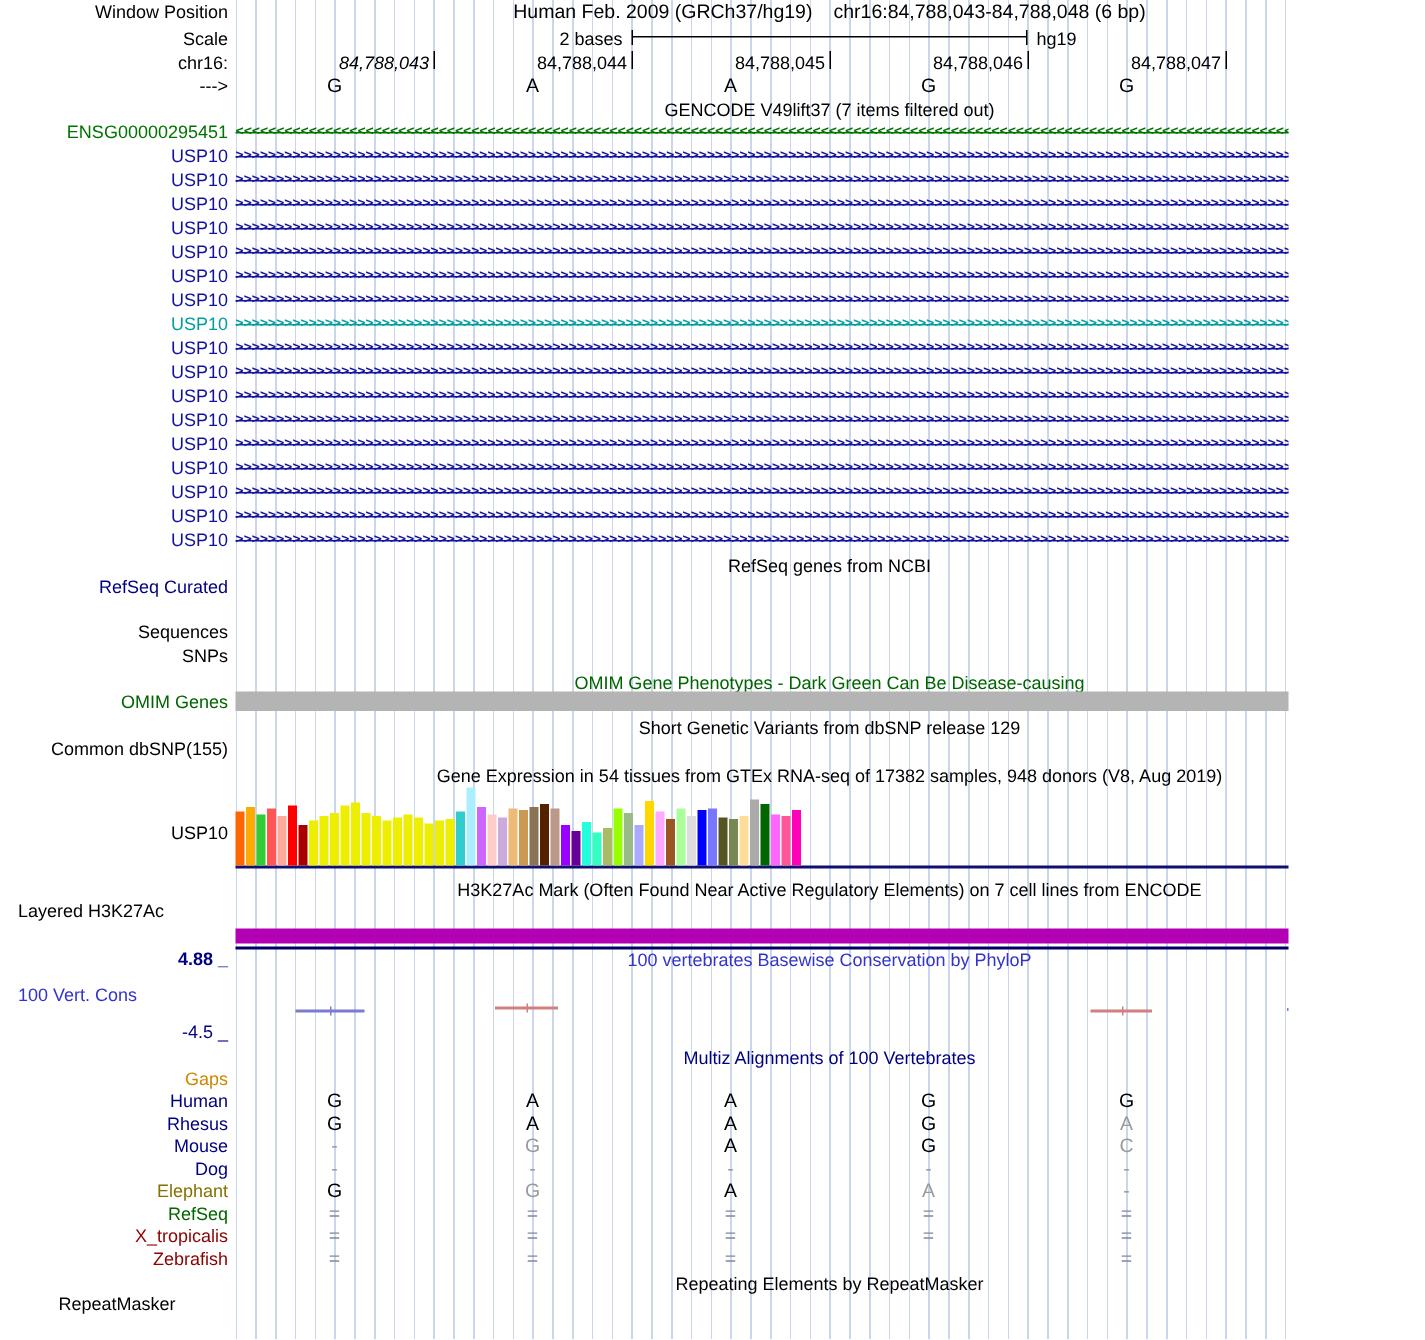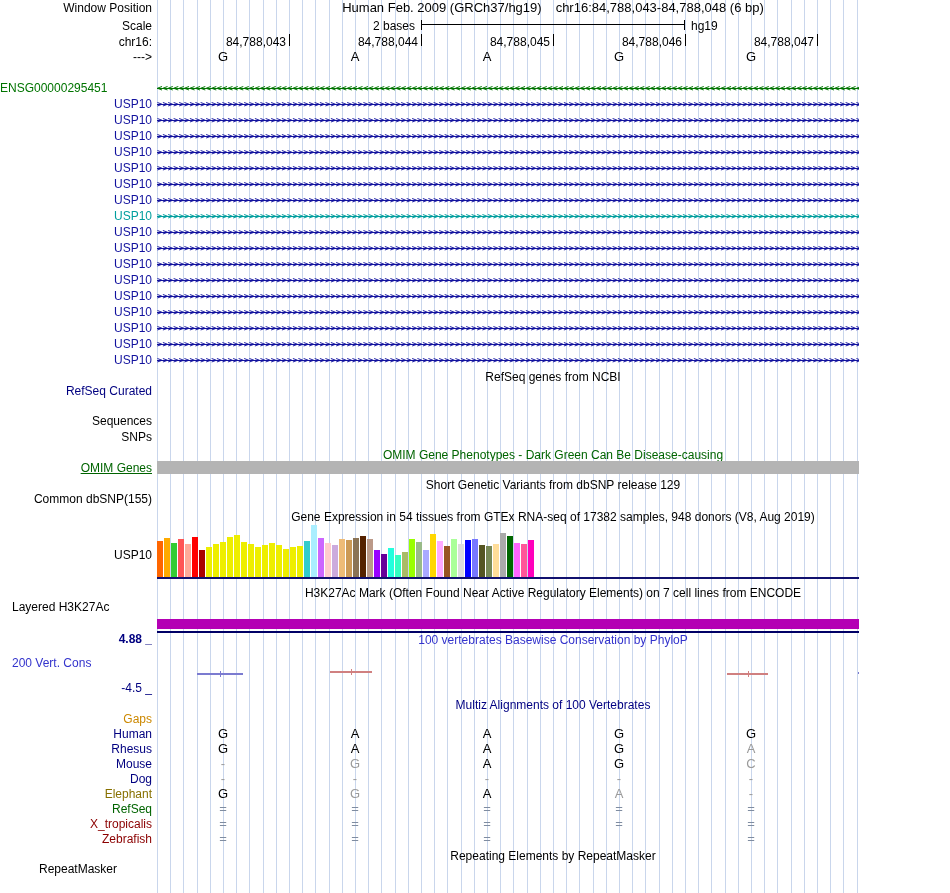--- a/index.html
+++ b/index.html
@@ -33,70 +33,71 @@
   </div>
 
   <div class="lbl" style="top:19px">Scale</div>
   <div class="abs" style="left:255px;top:19px;width:160px;text-align:right">2 bases</div>
   <div class="abs scalebar" style="left:421px;top:20px;width:264px;height:10px"></div>
   <div class="abs" style="left:691px;top:19px">hg19</div>
 
   <div class="lbl" style="top:35px">chr16:</div>
   <div class="lbl" style="top:50px">---&gt;</div>
 
+  <div class="ctr" style="top:66px">GENCODE V49lift37 (7 items filtered out)</div>
 
   <div class="ctr" style="top:370px">RefSeq genes from NCBI</div>
   <div class="lbl" style="top: 384px; color: rgb(0, 0, 128);">RefSeq Curated</div>
 
   <div class="lbl" style="top:414px">Sequences</div>
   <div class="lbl" style="top:430px">SNPs</div>
 
   <div class="ctr" style="top: 448px; color: rgb(0, 100, 0);">OMIM Gene Phenotypes - Dark Green Can Be Disease-causing</div>
   <div class="abs" style="left: 157px; top: 461px; width: 792px; height: 13px; background: rgb(180, 180, 180);"></div>
-  <div class="lbl" style="top: 461px; color: rgb(0, 100, 0); text-decoration: underline;">OMIM Genes</div>
+  <div class="lbl" style="top: 461px; color: rgb(0, 100, 0);">OMIM Genes</div>
 
   <div class="ctr" style="top:478px">Short Genetic Variants from dbSNP release 129</div>
   <div class="lbl" style="top:492px">Common dbSNP(155)</div>
 
   <div class="ctr" style="top:510px">Gene Expression in 54 tissues from GTEx RNA-seq of 17382 samples, 948 donors (V8, Aug 2019)</div>
   <div class="lbl" style="top:548px">USP10</div>
   <div class="abs" style="left: 157px; top: 577px; width: 792px; height: 2px; background: rgb(16, 16, 110);"></div>
 
   <div class="ctr" style="top:586px">H3K27Ac Mark (Often Found Near Active Regulatory Elements) on 7 cell lines from ENCODE</div>
   <div class="abs" style="left:12px;top:600px">Layered H3K27Ac</div>
   <div class="abs" style="left: 157px; top: 619px; width: 792px; height: 10px; background: rgb(180, 0, 180);"></div>
   <div class="abs" style="left: 157px; top: 631px; width: 792px; height: 2px; background: rgb(0, 0, 102);"></div>
 
   <div class="lbl" style="top: 632px; color: rgb(0, 0, 128); font-weight: bold;">4.88 _</div>
   <div class="ctr" style="top: 633px; color: rgb(51, 51, 204);">100 vertebrates Basewise Conservation by PhyloP</div>
-  <div class="abs" style="left: 12px; top: 656px; color: rgb(51, 51, 204);">200 Vert. Cons</div>
+  <div class="abs" style="left: 12px; top: 656px; color: rgb(51, 51, 204);">100 Vert. Cons</div>
   <div class="lbl" style="top: 681px; color: rgb(0, 0, 128);">-4.5 _</div>
 
   <div class="ctr" style="top: 698px; color: rgb(0, 0, 130);">Multiz Alignments of 100 Vertebrates</div>
 
   <div class="ctr" style="top:849px">Repeating Elements by RepeatMasker</div>
   <div class="abs" style="left:0;top:862px;width:156px;text-align:center">RepeatMasker</div>
 
-<div class="abs" style="left: 189px; top: 35px; width: 97px; text-align: right;">84,788,043</div>
+<div class="abs" style="left: 189px; top: 35px; width: 97px; text-align: right; font-style: italic;">84,788,043</div>
     <div class="abs" style="left: 289px; top: 34px; width: 1px; height: 12px; background: rgb(0, 0, 0);"></div>
     <div class="abs" style="left: 321px; top: 35px; width: 97px; text-align: right;">84,788,044</div>
     <div class="abs" style="left: 421px; top: 34px; width: 1px; height: 12px; background: rgb(0, 0, 0);"></div>
     <div class="abs" style="left: 453px; top: 35px; width: 97px; text-align: right;">84,788,045</div>
     <div class="abs" style="left: 553px; top: 34px; width: 1px; height: 12px; background: rgb(0, 0, 0);"></div>
     <div class="abs" style="left: 585px; top: 35px; width: 97px; text-align: right;">84,788,046</div>
     <div class="abs" style="left: 685px; top: 34px; width: 1px; height: 12px; background: rgb(0, 0, 0);"></div>
     <div class="abs" style="left: 717px; top: 35px; width: 97px; text-align: right;">84,788,047</div>
     <div class="abs" style="left: 817px; top: 34px; width: 1px; height: 12px; background: rgb(0, 0, 0);"></div>
     <div class="abs" style="left: 157px; top: 50px; width: 132px; text-align: center; font-size: 13px;">G</div>
     <div class="abs" style="left: 289px; top: 50px; width: 132px; text-align: center; font-size: 13px;">A</div>
     <div class="abs" style="left: 421px; top: 50px; width: 132px; text-align: center; font-size: 13px;">A</div>
     <div class="abs" style="left: 553px; top: 50px; width: 132px; text-align: center; font-size: 13px;">G</div>
     <div class="abs" style="left: 685px; top: 50px; width: 132px; text-align: center; font-size: 13px;">G</div>
     <div class="abs" style="left: 817px; top: 50px; width: 132px; text-align: center; font-size: 13px;">A</div>
-    <div class="abs" style="left: 0px; top: 81px; width: 152px; text-align: left; color: rgb(0, 116, 0);">ENSG00000295451</div>
+    <div class="abs" style="left: 0px; top: 81px; width: 152px; text-align: right; color: rgb(0, 116, 0);">ENSG00000295451</div>
     <div class="arrowrow" style="top: 80px; color: rgb(0, 116, 0); background-image: linear-gradient(rgb(0, 116, 0), rgb(0, 116, 0));">&lt;&lt;&lt;&lt;&lt;&lt;&lt;&lt;&lt;&lt;&lt;&lt;&lt;&lt;&lt;&lt;&lt;&lt;&lt;&lt;&lt;&lt;&lt;&lt;&lt;&lt;&lt;&lt;&lt;&lt;&lt;&lt;&lt;&lt;&lt;&lt;&lt;&lt;&lt;&lt;&lt;&lt;&lt;&lt;&lt;&lt;&lt;&lt;&lt;&lt;&lt;&lt;&lt;&lt;&lt;&lt;&lt;&lt;&lt;&lt;&lt;&lt;&lt;&lt;&lt;&lt;&lt;&lt;&lt;&lt;&lt;&lt;&lt;&lt;&lt;&lt;&lt;&lt;&lt;&lt;&lt;&lt;&lt;&lt;&lt;&lt;&lt;&lt;&lt;&lt;&lt;&lt;&lt;&lt;&lt;&lt;&lt;&lt;&lt;&lt;&lt;&lt;&lt;&lt;&lt;&lt;&lt;&lt;&lt;&lt;&lt;&lt;&lt;&lt;&lt;&lt;&lt;&lt;&lt;&lt;&lt;&lt;&lt;&lt;&lt;&lt;&lt;&lt;&lt;&lt;&lt;&lt;&lt;&lt;&lt;&lt;&lt;&lt;&lt;&lt;&lt;&lt;&lt;&lt;&lt;&lt;&lt;&lt;&lt;&lt;&lt;&lt;&lt;&lt;&lt;&lt;&lt;&lt;&lt;&lt;&lt;&lt;&lt;&lt;&lt;&lt;&lt;&lt;&lt;&lt;&lt;&lt;&lt;&lt;&lt;&lt;&lt;&lt;&lt;&lt;&lt;&lt;&lt;&lt;&lt;&lt;&lt;&lt;&lt;&lt;</div>
     <div class="abs" style="left: 0px; top: 97px; width: 152px; text-align: right; color: rgb(18, 18, 158);">USP10</div>
     <div class="arrowrow" style="top: 96px; color: rgb(18, 18, 158); background-image: linear-gradient(rgb(18, 18, 158), rgb(18, 18, 158));">&gt;&gt;&gt;&gt;&gt;&gt;&gt;&gt;&gt;&gt;&gt;&gt;&gt;&gt;&gt;&gt;&gt;&gt;&gt;&gt;&gt;&gt;&gt;&gt;&gt;&gt;&gt;&gt;&gt;&gt;&gt;&gt;&gt;&gt;&gt;&gt;&gt;&gt;&gt;&gt;&gt;&gt;&gt;&gt;&gt;&gt;&gt;&gt;&gt;&gt;&gt;&gt;&gt;&gt;&gt;&gt;&gt;&gt;&gt;&gt;&gt;&gt;&gt;&gt;&gt;&gt;&gt;&gt;&gt;&gt;&gt;&gt;&gt;&gt;&gt;&gt;&gt;&gt;&gt;&gt;&gt;&gt;&gt;&gt;&gt;&gt;&gt;&gt;&gt;&gt;&gt;&gt;&gt;&gt;&gt;&gt;&gt;&gt;&gt;&gt;&gt;&gt;&gt;&gt;&gt;&gt;&gt;&gt;&gt;&gt;&gt;&gt;&gt;&gt;&gt;&gt;&gt;&gt;&gt;&gt;&gt;&gt;&gt;&gt;&gt;&gt;&gt;&gt;&gt;&gt;&gt;&gt;&gt;&gt;&gt;&gt;&gt;&gt;&gt;&gt;&gt;&gt;&gt;&gt;&gt;&gt;&gt;&gt;&gt;&gt;&gt;&gt;&gt;&gt;&gt;&gt;&gt;&gt;&gt;&gt;&gt;&gt;&gt;&gt;&gt;&gt;&gt;&gt;&gt;&gt;&gt;&gt;&gt;&gt;&gt;&gt;&gt;&gt;&gt;&gt;&gt;&gt;&gt;&gt;&gt;&gt;&gt;&gt;&gt;&gt;</div>
     <div class="abs" style="left: 0px; top: 113px; width: 152px; text-align: right; color: rgb(18, 18, 158);">USP10</div>
     <div class="arrowrow" style="top: 112px; color: rgb(18, 18, 158); background-image: linear-gradient(rgb(18, 18, 158), rgb(18, 18, 158));">&gt;&gt;&gt;&gt;&gt;&gt;&gt;&gt;&gt;&gt;&gt;&gt;&gt;&gt;&gt;&gt;&gt;&gt;&gt;&gt;&gt;&gt;&gt;&gt;&gt;&gt;&gt;&gt;&gt;&gt;&gt;&gt;&gt;&gt;&gt;&gt;&gt;&gt;&gt;&gt;&gt;&gt;&gt;&gt;&gt;&gt;&gt;&gt;&gt;&gt;&gt;&gt;&gt;&gt;&gt;&gt;&gt;&gt;&gt;&gt;&gt;&gt;&gt;&gt;&gt;&gt;&gt;&gt;&gt;&gt;&gt;&gt;&gt;&gt;&gt;&gt;&gt;&gt;&gt;&gt;&gt;&gt;&gt;&gt;&gt;&gt;&gt;&gt;&gt;&gt;&gt;&gt;&gt;&gt;&gt;&gt;&gt;&gt;&gt;&gt;&gt;&gt;&gt;&gt;&gt;&gt;&gt;&gt;&gt;&gt;&gt;&gt;&gt;&gt;&gt;&gt;&gt;&gt;&gt;&gt;&gt;&gt;&gt;&gt;&gt;&gt;&gt;&gt;&gt;&gt;&gt;&gt;&gt;&gt;&gt;&gt;&gt;&gt;&gt;&gt;&gt;&gt;&gt;&gt;&gt;&gt;&gt;&gt;&gt;&gt;&gt;&gt;&gt;&gt;&gt;&gt;&gt;&gt;&gt;&gt;&gt;&gt;&gt;&gt;&gt;&gt;&gt;&gt;&gt;&gt;&gt;&gt;&gt;&gt;&gt;&gt;&gt;&gt;&gt;&gt;&gt;&gt;&gt;&gt;&gt;&gt;&gt;&gt;&gt;&gt;</div>
     <div class="abs" style="left: 0px; top: 129px; width: 152px; text-align: right; color: rgb(18, 18, 158);">USP10</div>
     <div class="arrowrow" style="top: 128px; color: rgb(18, 18, 158); background-image: linear-gradient(rgb(18, 18, 158), rgb(18, 18, 158));">&gt;&gt;&gt;&gt;&gt;&gt;&gt;&gt;&gt;&gt;&gt;&gt;&gt;&gt;&gt;&gt;&gt;&gt;&gt;&gt;&gt;&gt;&gt;&gt;&gt;&gt;&gt;&gt;&gt;&gt;&gt;&gt;&gt;&gt;&gt;&gt;&gt;&gt;&gt;&gt;&gt;&gt;&gt;&gt;&gt;&gt;&gt;&gt;&gt;&gt;&gt;&gt;&gt;&gt;&gt;&gt;&gt;&gt;&gt;&gt;&gt;&gt;&gt;&gt;&gt;&gt;&gt;&gt;&gt;&gt;&gt;&gt;&gt;&gt;&gt;&gt;&gt;&gt;&gt;&gt;&gt;&gt;&gt;&gt;&gt;&gt;&gt;&gt;&gt;&gt;&gt;&gt;&gt;&gt;&gt;&gt;&gt;&gt;&gt;&gt;&gt;&gt;&gt;&gt;&gt;&gt;&gt;&gt;&gt;&gt;&gt;&gt;&gt;&gt;&gt;&gt;&gt;&gt;&gt;&gt;&gt;&gt;&gt;&gt;&gt;&gt;&gt;&gt;&gt;&gt;&gt;&gt;&gt;&gt;&gt;&gt;&gt;&gt;&gt;&gt;&gt;&gt;&gt;&gt;&gt;&gt;&gt;&gt;&gt;&gt;&gt;&gt;&gt;&gt;&gt;&gt;&gt;&gt;&gt;&gt;&gt;&gt;&gt;&gt;&gt;&gt;&gt;&gt;&gt;&gt;&gt;&gt;&gt;&gt;&gt;&gt;&gt;&gt;&gt;&gt;&gt;&gt;&gt;&gt;&gt;&gt;&gt;&gt;&gt;&gt;</div>
     <div class="abs" style="left: 0px; top: 145px; width: 152px; text-align: right; color: rgb(18, 18, 158);">USP10</div>
     <div class="arrowrow" style="top: 144px; color: rgb(18, 18, 158); background-image: linear-gradient(rgb(18, 18, 158), rgb(18, 18, 158));">&gt;&gt;&gt;&gt;&gt;&gt;&gt;&gt;&gt;&gt;&gt;&gt;&gt;&gt;&gt;&gt;&gt;&gt;&gt;&gt;&gt;&gt;&gt;&gt;&gt;&gt;&gt;&gt;&gt;&gt;&gt;&gt;&gt;&gt;&gt;&gt;&gt;&gt;&gt;&gt;&gt;&gt;&gt;&gt;&gt;&gt;&gt;&gt;&gt;&gt;&gt;&gt;&gt;&gt;&gt;&gt;&gt;&gt;&gt;&gt;&gt;&gt;&gt;&gt;&gt;&gt;&gt;&gt;&gt;&gt;&gt;&gt;&gt;&gt;&gt;&gt;&gt;&gt;&gt;&gt;&gt;&gt;&gt;&gt;&gt;&gt;&gt;&gt;&gt;&gt;&gt;&gt;&gt;&gt;&gt;&gt;&gt;&gt;&gt;&gt;&gt;&gt;&gt;&gt;&gt;&gt;&gt;&gt;&gt;&gt;&gt;&gt;&gt;&gt;&gt;&gt;&gt;&gt;&gt;&gt;&gt;&gt;&gt;&gt;&gt;&gt;&gt;&gt;&gt;&gt;&gt;&gt;&gt;&gt;&gt;&gt;&gt;&gt;&gt;&gt;&gt;&gt;&gt;&gt;&gt;&gt;&gt;&gt;&gt;&gt;&gt;&gt;&gt;&gt;&gt;&gt;&gt;&gt;&gt;&gt;&gt;&gt;&gt;&gt;&gt;&gt;&gt;&gt;&gt;&gt;&gt;&gt;&gt;&gt;&gt;&gt;&gt;&gt;&gt;&gt;&gt;&gt;&gt;&gt;&gt;&gt;&gt;&gt;&gt;&gt;</div>
     <div class="abs" style="left: 0px; top: 161px; width: 152px; text-align: right; color: rgb(18, 18, 158);">USP10</div>

